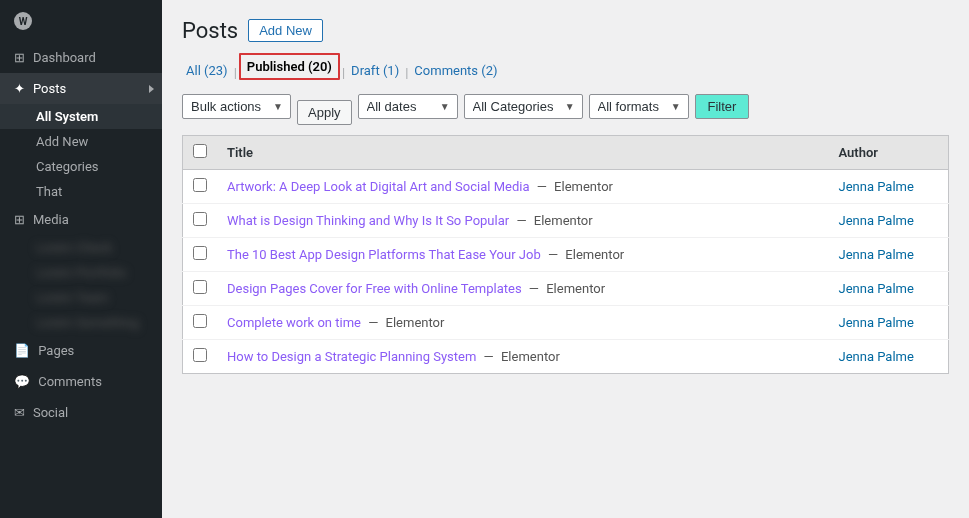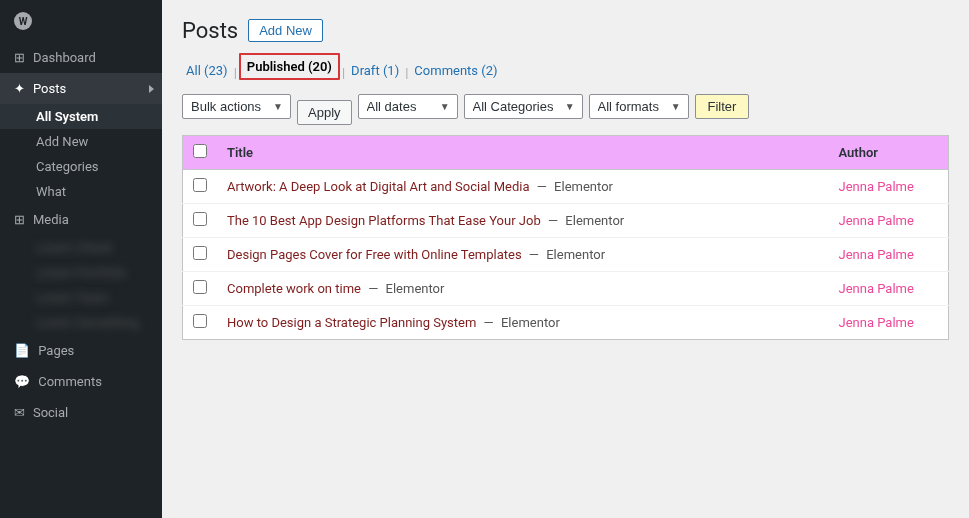--- a/index.html
+++ b/index.html
@@ -154,58 +154,58 @@
       background: #f6f7f7;
       color: #2c3338;
       padding: 4px 10px;
       font-size: 13px;
       cursor: pointer;
       border-radius: 2px;
       margin-top: 12px;
     }
     .filter-btn {
       border: 1px solid #8c8f94;
-      background: #fef9c3;
+      background: #5eead4;
       color: #2c3338;
       padding: 4px 12px;
       font-size: 13px;
       cursor: pointer;
       border-radius: 2px;
     }
 
     
     .posts-table {
       background: #fff;
       border: 1px solid #c3c4c7;
       width: 100%;
       border-collapse: collapse;
     }
     .posts-table th {
       text-align: left;
       padding: 8px 10px;
-      background: #f0abfc;
+      background: #e5e5e5;
       color: #2c3338;
       font-weight: 600;
       font-size: 13px;
       border-bottom: 1px solid #c3c4c7;
     }
     .posts-table td {
       padding: 8px 10px;
       border-bottom: 1px solid #f0f0f1;
       vertical-align: middle;
     }
     .posts-table tr:last-child td { border-bottom: none; }
     .post-title-link {
-      color: #7f1d1d;
+      color: #8b5cf6;
       text-decoration: none;
       font-size: 13px;
     }
     .post-sep { color: #555; margin: 0 4px; font-size: 13px; }
     .post-via { color: #555; font-size: 13px; }
-    .author-link { color: #ec4899; text-decoration: none; font-size: 13px; }
+    .author-link { color: #0369a1; text-decoration: none; font-size: 13px; }
     .check-col { width: 30px; }
     .author-col { width: 120px; text-align: left; }
 
     input[type="checkbox"] { cursor: pointer; width: 14px; height: 14px; }
 
     .blurred { filter: blur(4px); color: #555; }
   </style>
 </head>
 <body>
 
@@ -227,21 +227,21 @@
   <div class="sidebar-subitem active">
     <span>All System</span>
   </div>
   <div class="sidebar-subitem">
     <span>Add New</span>
   </div>
   <div class="sidebar-subitem">
     <span>Categories</span>
   </div>
   <div class="sidebar-subitem">
-    <span>What</span>
+    <span>That</span>
   </div>
 
   <div class="sidebar-item">
     <span>⊞</span>
     <span>Media</span>
   </div>
 
   <div class="sidebar-subitem blurred" style="filter:blur(4px);">
     <span>Lorem Check</span>
   </div>
@@ -353,20 +353,33 @@
       </td>
       <td class="author-col">
         <a class="author-link">Jenna Palme</a>
       </td>
     </tr>
         <tr>
       <td class="check-col">
         <input type="checkbox" style="">
       </td>
       <td>
+        <a class="post-title-link">What is Design Thinking and Why Is It So Popular</a>
+        <span class="post-sep">—</span>
+        <span class="post-via">Elementor</span>
+      </td>
+      <td class="author-col">
+        <a class="author-link">Jenna Palme</a>
+      </td>
+    </tr>
+        <tr>
+      <td class="check-col">
+        <input type="checkbox" style="">
+      </td>
+      <td>
         <a class="post-title-link">The 10 Best App Design Platforms That Ease Your Job</a>
         <span class="post-sep">—</span>
         <span class="post-via">Elementor</span>
       </td>
       <td class="author-col">
         <a class="author-link">Jenna Palme</a>
       </td>
     </tr>
         <tr>
       <td class="check-col">

